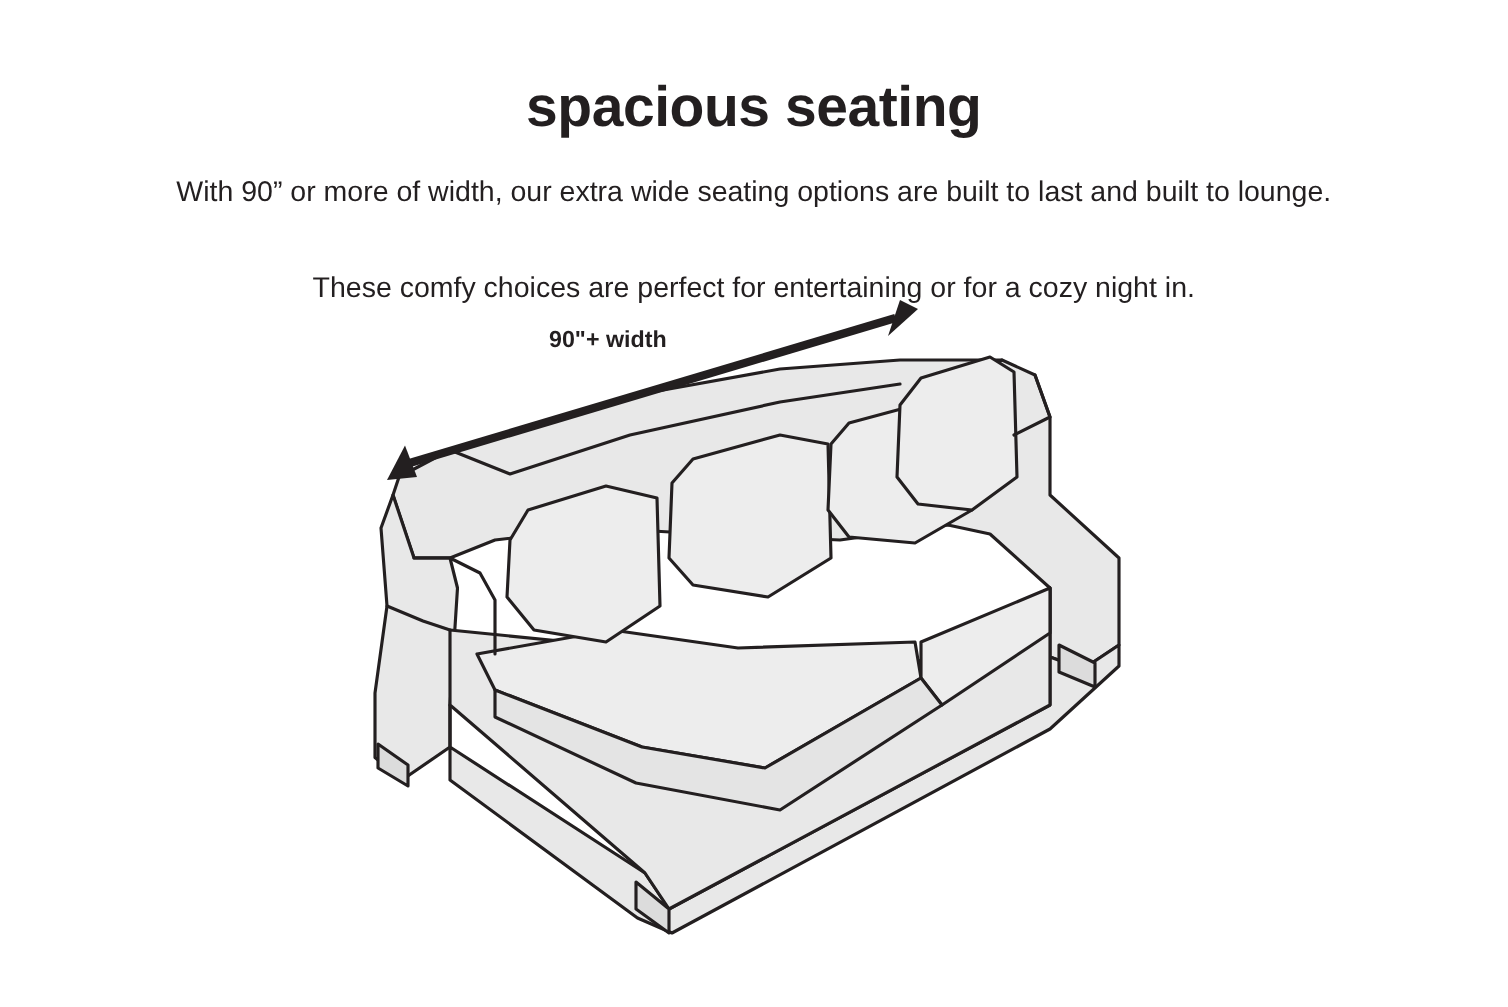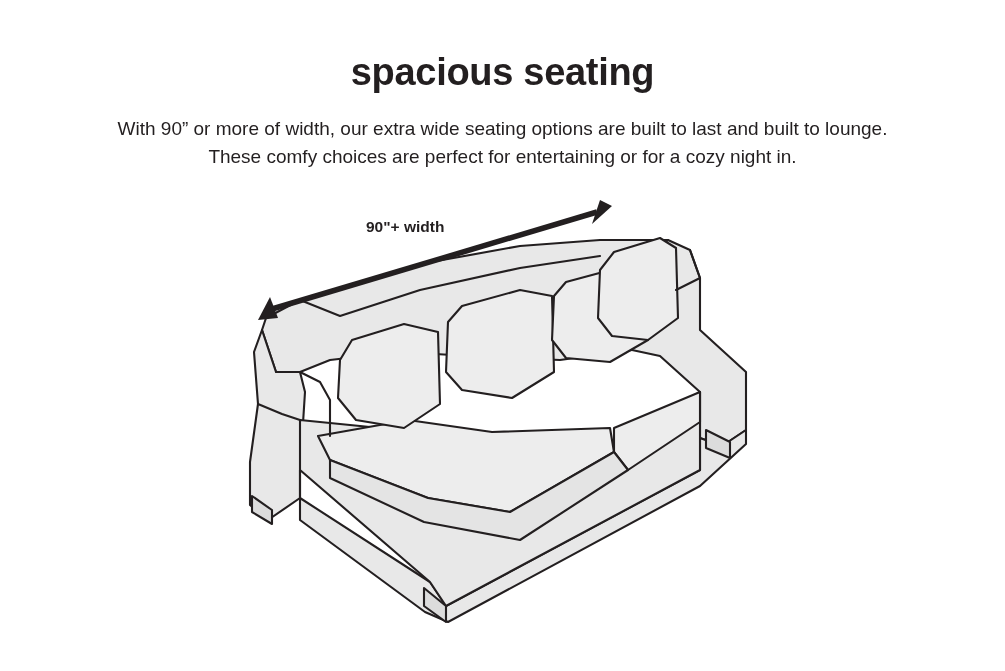--- a/index.html
+++ b/index.html
@@ -38,20 +38,21 @@
     top: 115px;
     left: 0;
     width: 1005px;
     text-align: center;
     font-size: 19px;
     line-height: 1.45;
     color: #231f20;
   }
   .subcopy .line2 {
     display: block;
+    margin-top: 36px;
   }
   .dim-label {
     position: absolute;
     left: 366px;
     top: 218px;
     font-size: 15.5px;
     font-weight: bold;
     color: #231f20;
     white-space: nowrap;
   }

